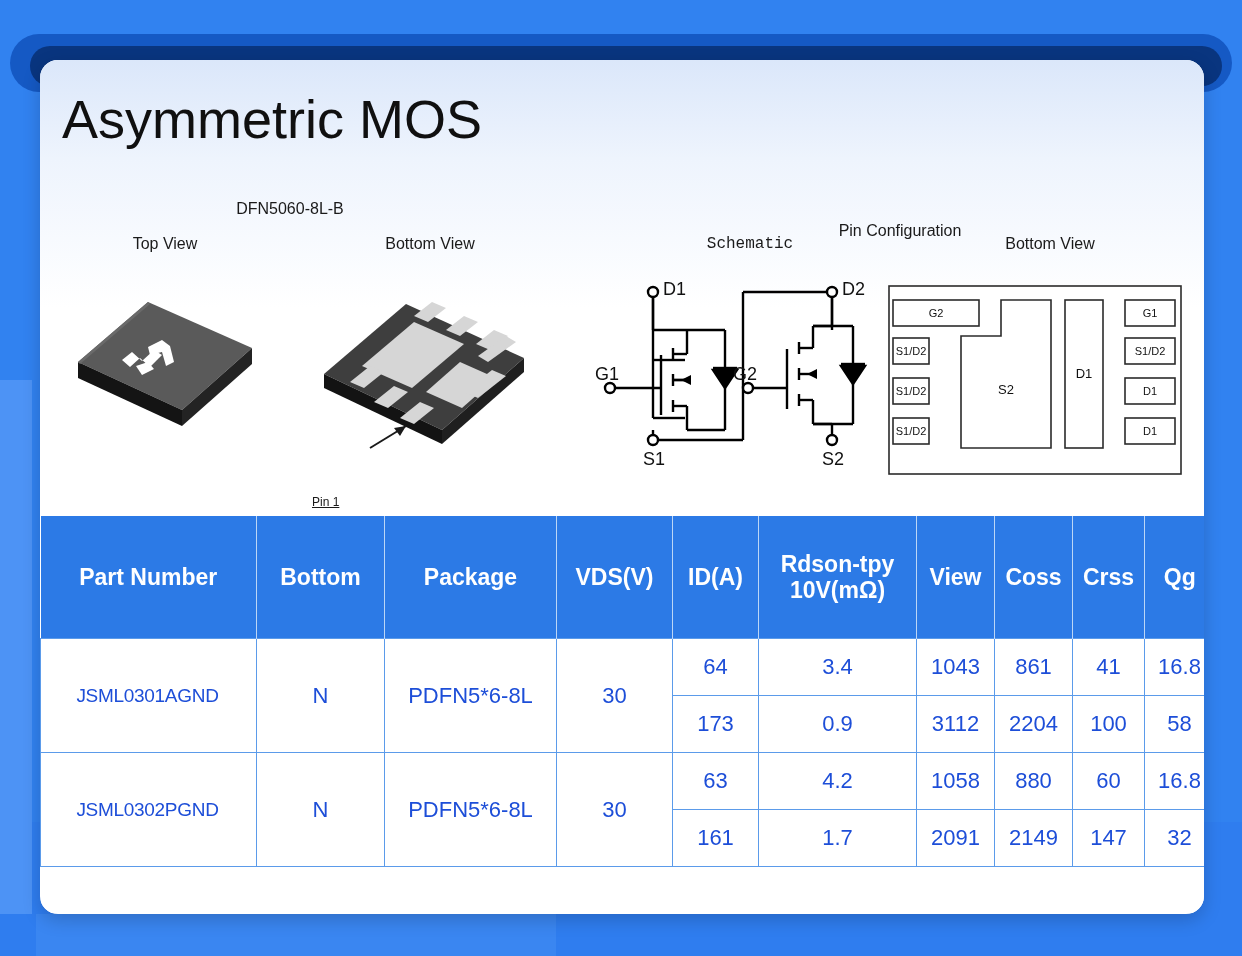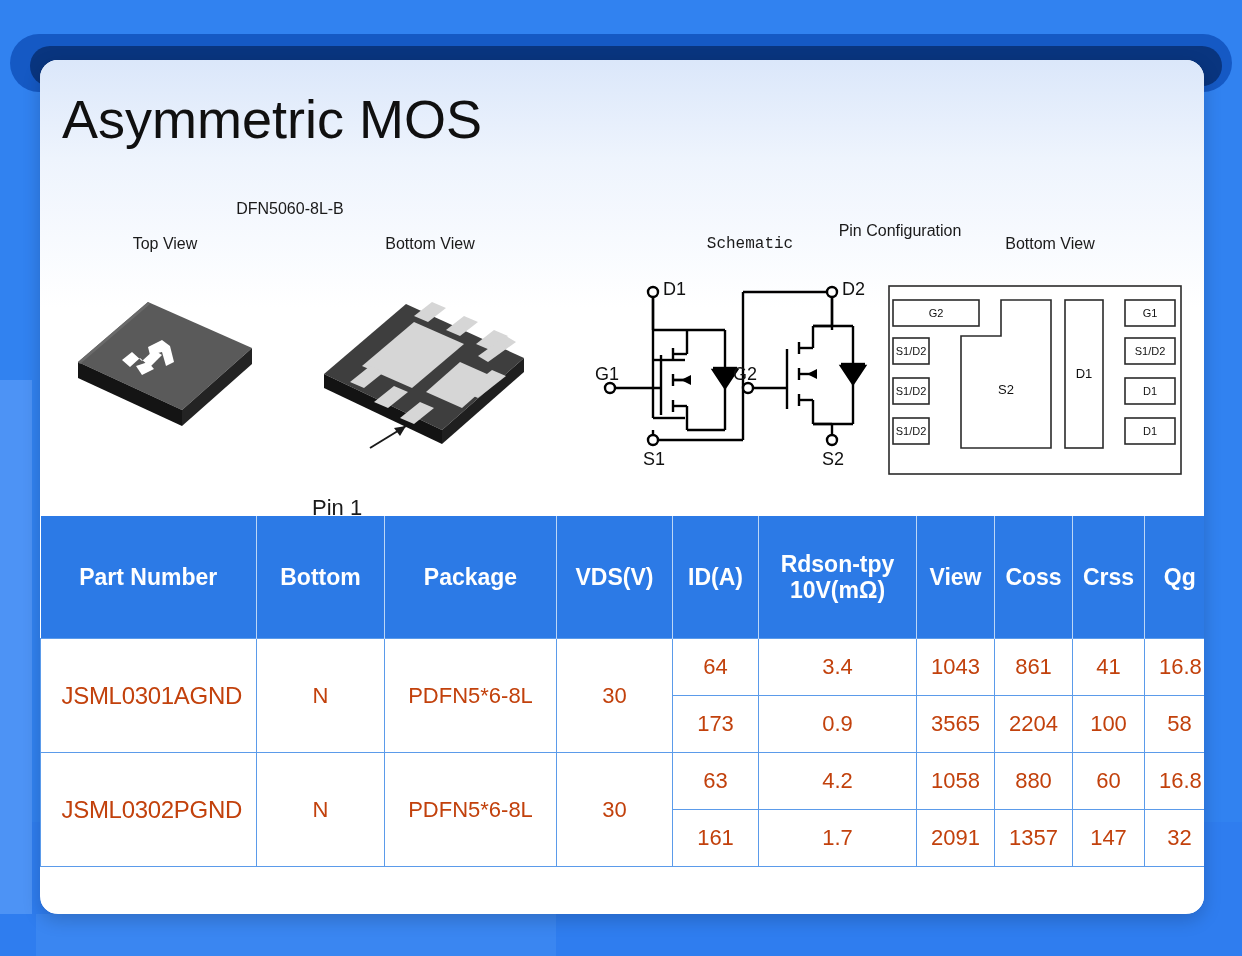--- a/index.html
+++ b/index.html
@@ -116,21 +116,21 @@
     width: 190px; height: 170px;
   }
   .pkg-bot {
     position: absolute;
     left: 270px; top: 80px;
     width: 230px; height: 190px;
   }
   .pin1-label {
     position: absolute;
     left: 272px; top: 305px;
-    font-size: 22px;
+    font-size: 12px;
     color: #1a1a1a;
     text-decoration: underline;
   }
 
   
   .schem {
     position: absolute;
     left: 555px; top: 80px;
     width: 300px; height: 215px;
   }
@@ -155,31 +155,31 @@
     font-weight: bold;
     height: 122px;
     border-right: 1px solid #bcd6f6;
     padding: 0 2px;
     line-height: 1.15;
     vertical-align: middle;
   }
   .spec-table th:last-child { border-right: none; }
   .spec-table td {
     font-size: 22px;
-    color: #c2410c;
+    color: #1d4ed8;
     text-align: center;
     height: 56px;
     border: 1px solid #5b9bea;
-    padding: 0 14px;
+    padding: 0 2px;
     vertical-align: middle;
     background: #ffffff;
   }
   .spec-table td.pn {
-    font-size: 24px;
-    text-align: right;
+    font-size: 19px;
+    text-align: center;
     padding-left: 0px;
     white-space: nowrap;
     letter-spacing: -0.3px;
   }
   .spec-table tr.tail td {
     height: 46px;
     border-left: none;
     border-right: none;
     border-bottom: none;
   }
@@ -408,21 +408,21 @@
           <td>64</td>
           <td>3.4</td>
           <td>1043</td>
           <td>861</td>
           <td>41</td>
           <td>16.8</td>
         </tr>
         <tr>
           <td>173</td>
           <td>0.9</td>
-          <td>3565</td>
+          <td>3112</td>
           <td>2204</td>
           <td>100</td>
           <td>58</td>
         </tr>
 
         <tr>
           <td class="pn" rowspan="2">JSML0302PGND</td>
           <td rowspan="2">N</td>
           <td rowspan="2">PDFN5*6-8L</td>
           <td rowspan="2">30</td>
@@ -430,21 +430,21 @@
           <td>4.2</td>
           <td>1058</td>
           <td>880</td>
           <td>60</td>
           <td>16.8</td>
         </tr>
         <tr>
           <td>161</td>
           <td>1.7</td>
           <td>2091</td>
-          <td>1357</td>
+          <td>2149</td>
           <td>147</td>
           <td>32</td>
         </tr>
         <tr class="tail">
           <td colspan="10"></td>
         </tr>
       </tbody>
     </table>
 
   </div>

